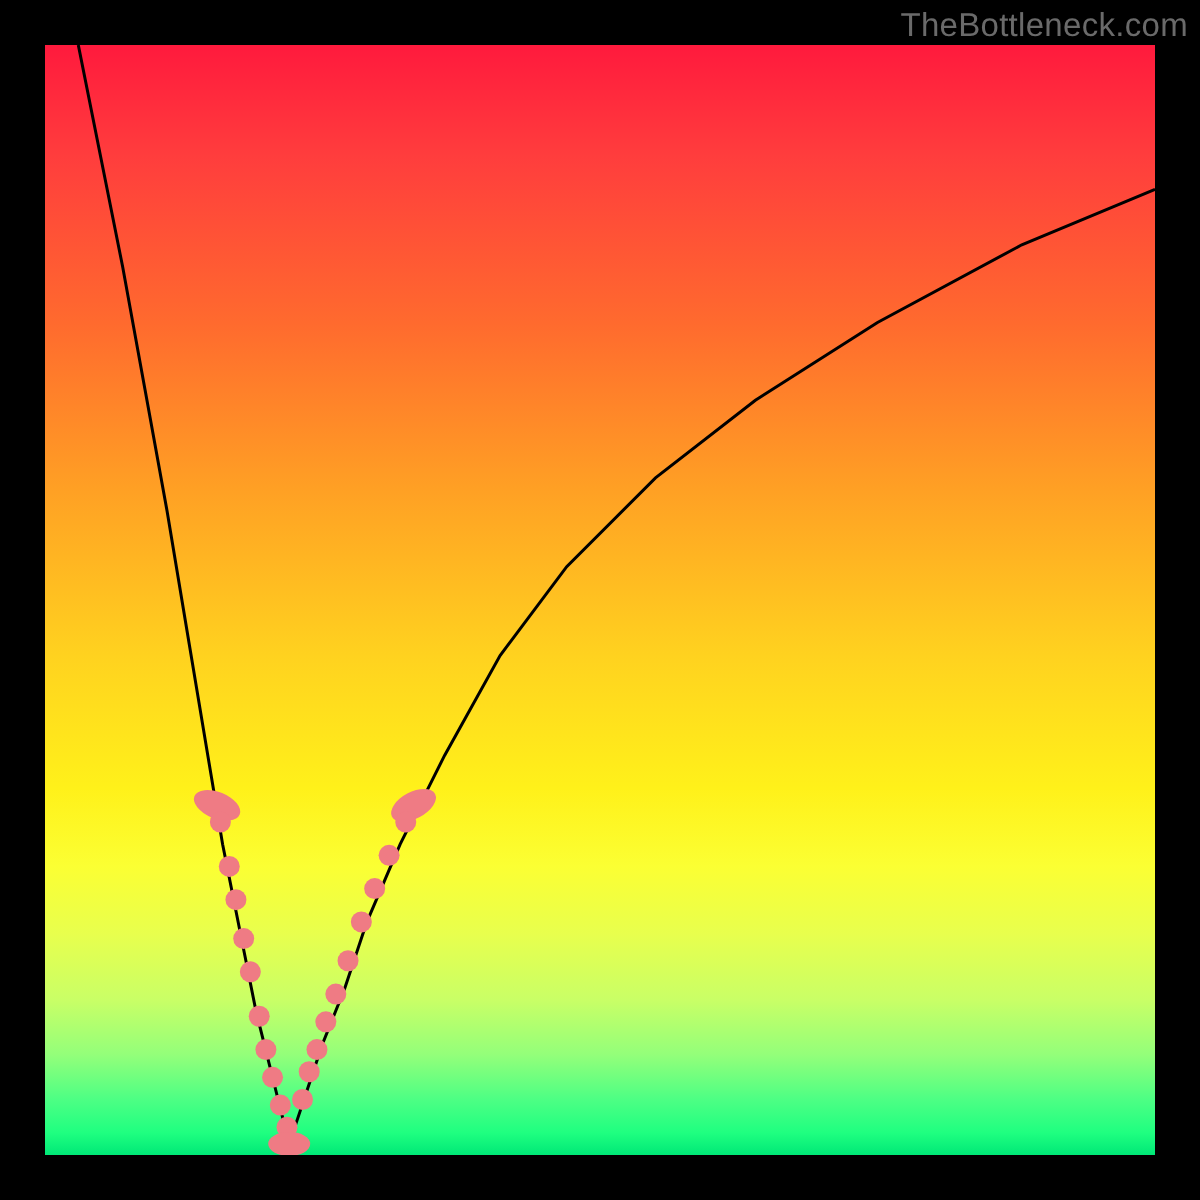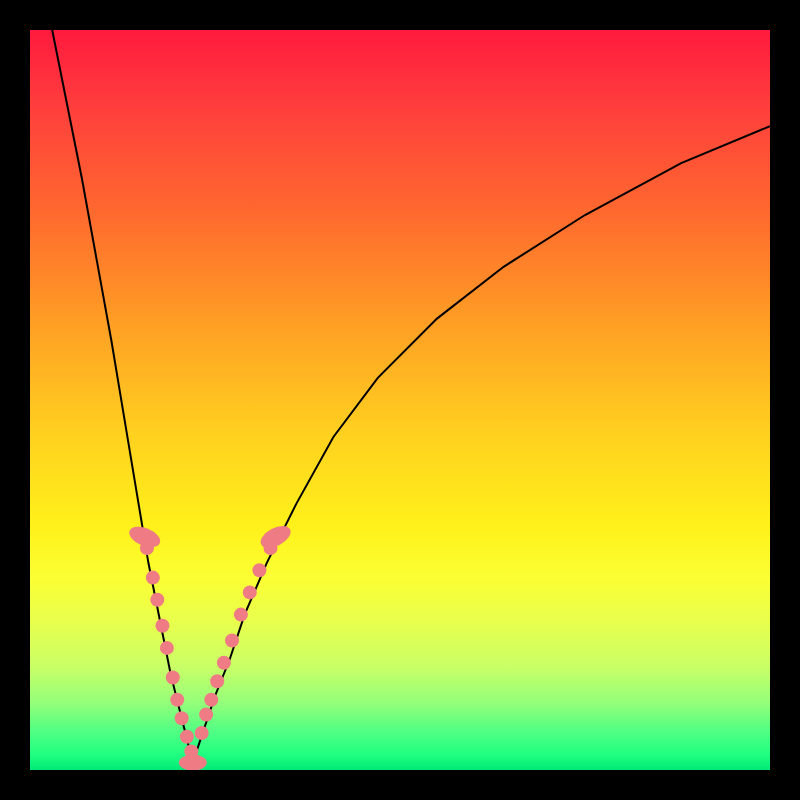--- a/index.html
+++ b/index.html
@@ -92,13 +92,14 @@
           <circle cx="193.88" cy="632.70" r="7" fill="#ef7b84"></circle>
           <circle cx="202.02" cy="610.50" r="7" fill="#ef7b84"></circle>
           <circle cx="210.90" cy="584.60" r="7" fill="#ef7b84"></circle>
           <circle cx="219.78" cy="562.40" r="7" fill="#ef7b84"></circle>
           <circle cx="229.40" cy="540.20" r="7" fill="#ef7b84"></circle>
           <circle cx="240.50" cy="518.00" r="7" fill="#ef7b84"></circle>
           <ellipse cx="162.80" cy="732.60" rx="14" ry="8" fill="#ef7b84"></ellipse>
         </g>
     </svg>
   </div>
+  <div class="watermark">TheBottleneck.com</div>
 </div>
 
 </body></html>

